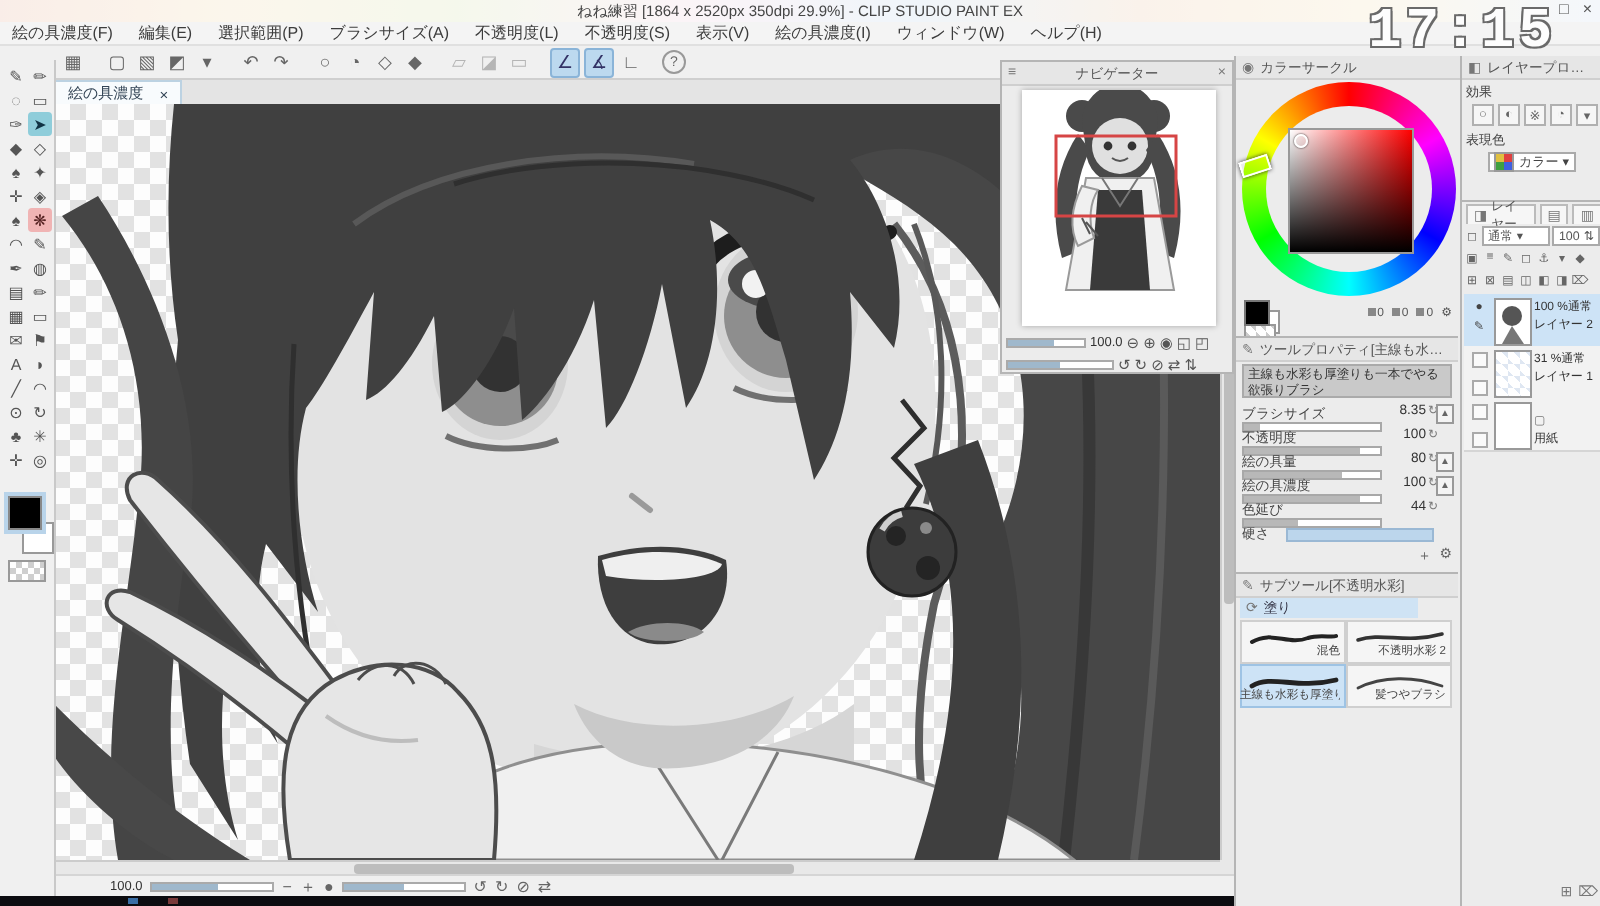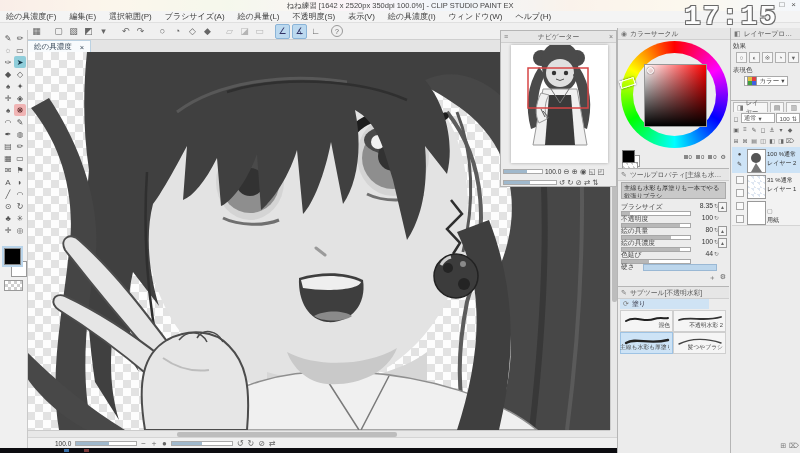--- a/index.html
+++ b/index.html
@@ -111,35 +111,35 @@
   .taskbar{left:0;top:448px;width:800px;height:5px;background:#0c0c10;}
   .tbdot{position:absolute;top:1px;width:5px;height:3px;}
 </style>
 </head>
 <body>
 
 <div class="screen">
 
   <div class="abs wallpaper"></div>
   <div class="abs titlebar">
-    <span class="title-text">ねね練習 [1642 x 2520px 350dpi 100.0%] - CLIP STUDIO PAINT EX</span>
+    <span class="title-text">ねね練習 [1864 x 2520px 350dpi 29.9%] - CLIP STUDIO PAINT EX</span>
     <span class="wincontrols">
       <span>–</span>
       <span>□</span>
       <span>×</span>
     </span>
   </div>
   <div class="abs clock">17:15</div>
 
   <div class="abs menubar">
     <span>絵の具濃度(F)</span>
     <span>編集(E)</span>
     <span>選択範囲(P)</span>
     <span>ブラシサイズ(A)</span>
-    <span>絵の具量(L)</span>
+    <span>不透明度(L)</span>
     <span>不透明度(S)</span>
     <span>表示(V)</span>
     <span>絵の具濃度(I)</span>
     <span>ウィンドウ(W)</span>
     <span>ヘルプ(H)</span>
   </div>
 
   <div class="abs toolbar">
     <span class="tbico">▦</span>
       <span class="tbsep"></span>

